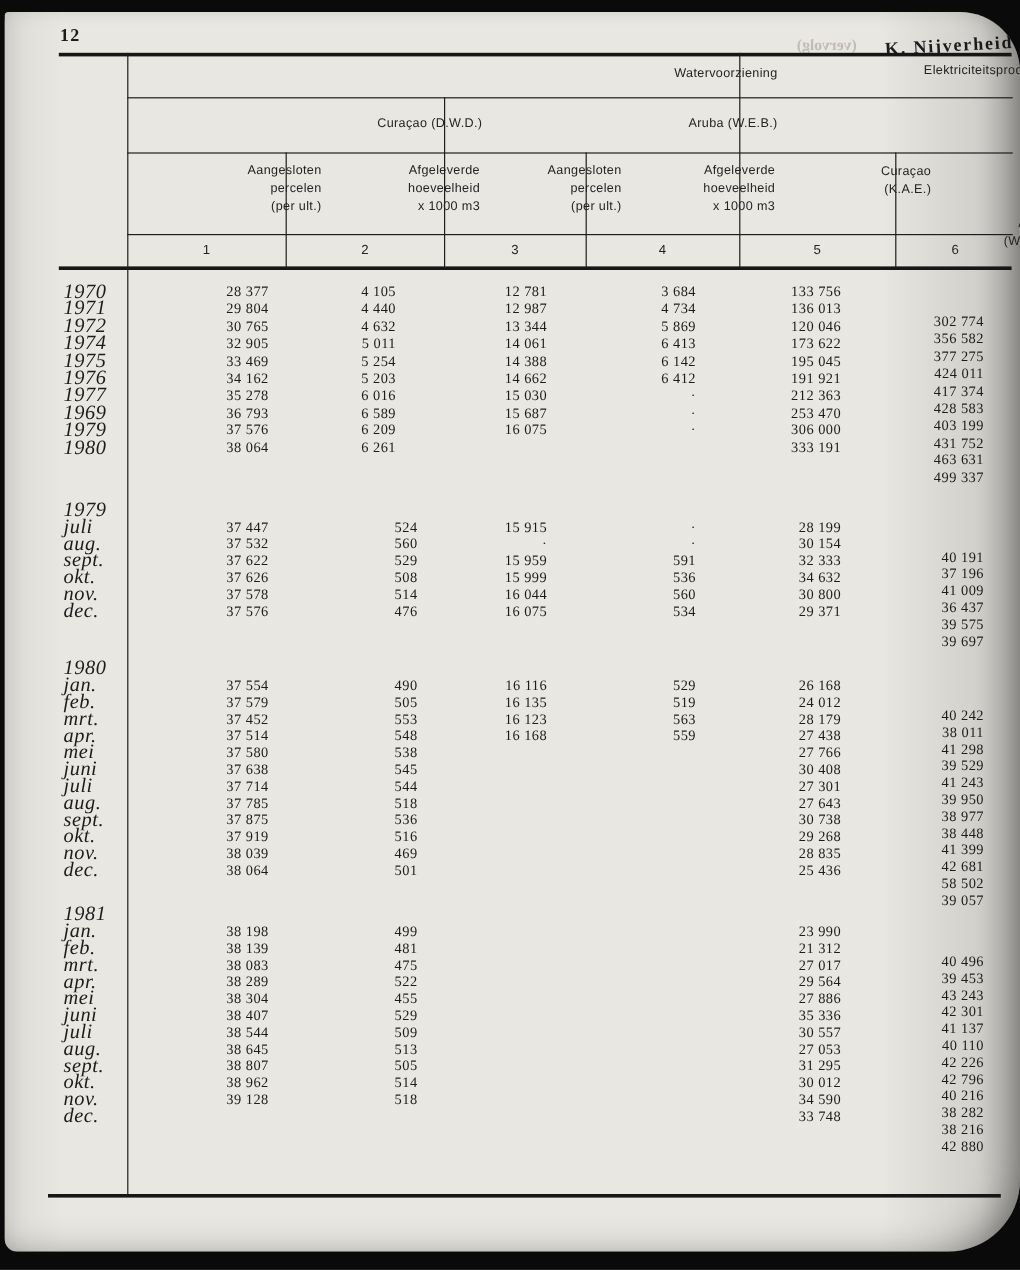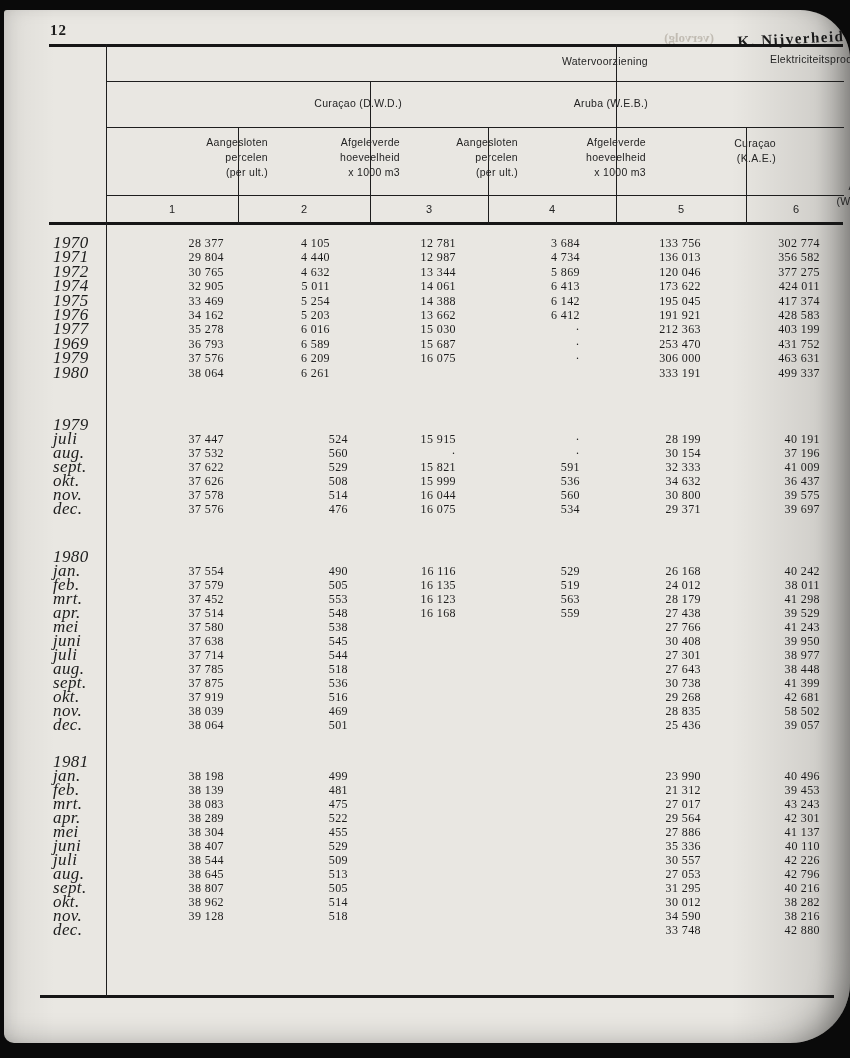--- a/index.html
+++ b/index.html
@@ -34,21 +34,21 @@
   .block{position:absolute;left:0;width:850px;font-size:12px;}
   .block:nth-child(1){top:236px;}
   .block:nth-child(2){top:418px;}
   .block:nth-child(3){top:550px;}
   .block:nth-child(4){top:755px;}
   .row{position:relative;height:14px;line-height:14px;}
   .yearly .row{height:14.4px;line-height:14.4px;}
   .lbl{position:absolute;left:53px;width:62px;font-style:italic;font-size:17px;letter-spacing:0.4px;}
   .cell{position:absolute;width:120px;text-align:right;letter-spacing:0.4px;}
   .c1{left:104px;} .c2{left:228px;} .yearly .c2{left:210px;}
-  .c3{left:336px;} .c4{left:460px;} .c5{left:581px;} .c6{left:700px;}
+  .c3{left:336px;} .c4{left:460px;} .c5{left:581px;} .c6{left:700px;margin-top:25px;}
 </style>
 </head>
 <body>
 
 <div class="canvas">
   <div class="stack"></div>
   <div class="page">
     <div class="page-number">12</div>
     <div class="ghost">(vervolg)</div>
     <div class="section-header">K. Nijverheid</div>
@@ -140,21 +140,21 @@
           <span class="cell c2">5 254</span>
           <span class="cell c3">14 388</span>
           <span class="cell c4">6 142</span>
           <span class="cell c5">195 045</span>
           <span class="cell c6">417 374</span>
         </div>
         <div class="row">
           <span class="lbl">1976</span>
           <span class="cell c1">34 162</span>
           <span class="cell c2">5 203</span>
-          <span class="cell c3">13 662</span>
+          <span class="cell c3">14 662</span>
           <span class="cell c4">6 412</span>
           <span class="cell c5">191 921</span>
           <span class="cell c6">428 583</span>
         </div>
         <div class="row">
           <span class="lbl">1977</span>
           <span class="cell c1">35 278</span>
           <span class="cell c2">6 016</span>
           <span class="cell c3">15 030</span>
           <span class="cell c4">·</span>
@@ -206,21 +206,21 @@
           <span class="cell c2">560</span>
           <span class="cell c3">·</span>
           <span class="cell c4">·</span>
           <span class="cell c5">30 154</span>
           <span class="cell c6">37 196</span>
         </div>
         <div class="row">
           <span class="lbl">sept.</span>
           <span class="cell c1">37 622</span>
           <span class="cell c2">529</span>
-          <span class="cell c3">15 821</span>
+          <span class="cell c3">15 959</span>
           <span class="cell c4">591</span>
           <span class="cell c5">32 333</span>
           <span class="cell c6">41 009</span>
         </div>
         <div class="row">
           <span class="lbl">okt.</span>
           <span class="cell c1">37 626</span>
           <span class="cell c2">508</span>
           <span class="cell c3">15 999</span>
           <span class="cell c4">536</span>

